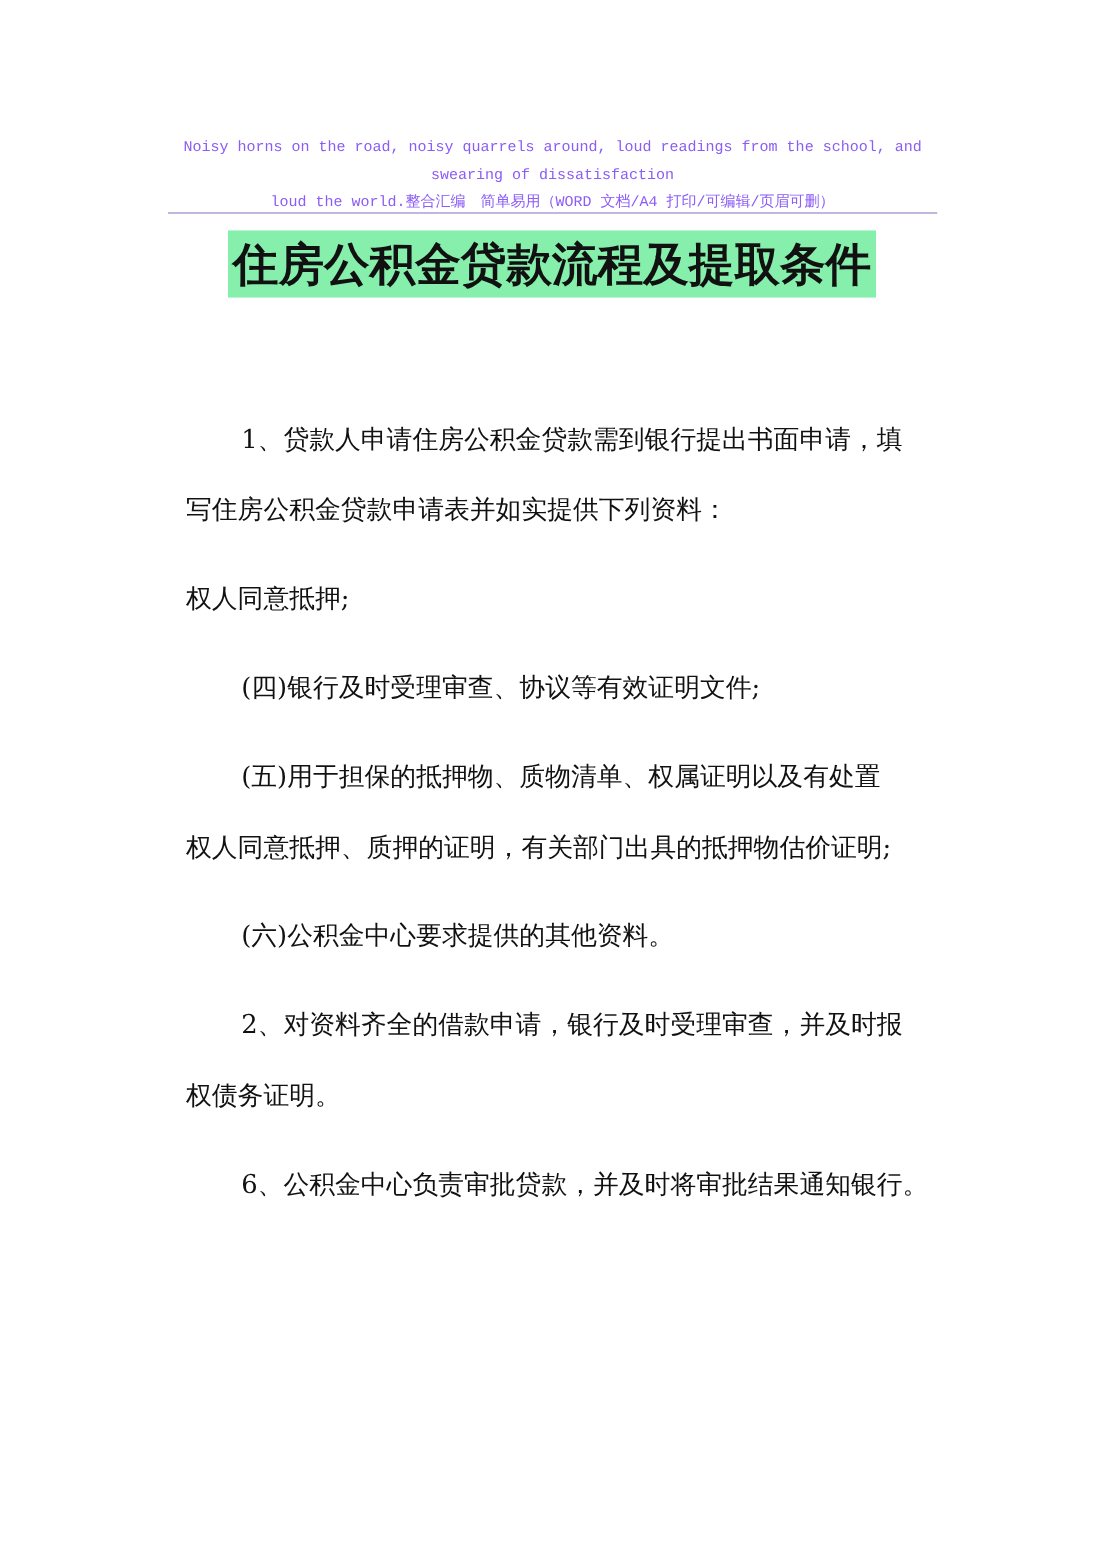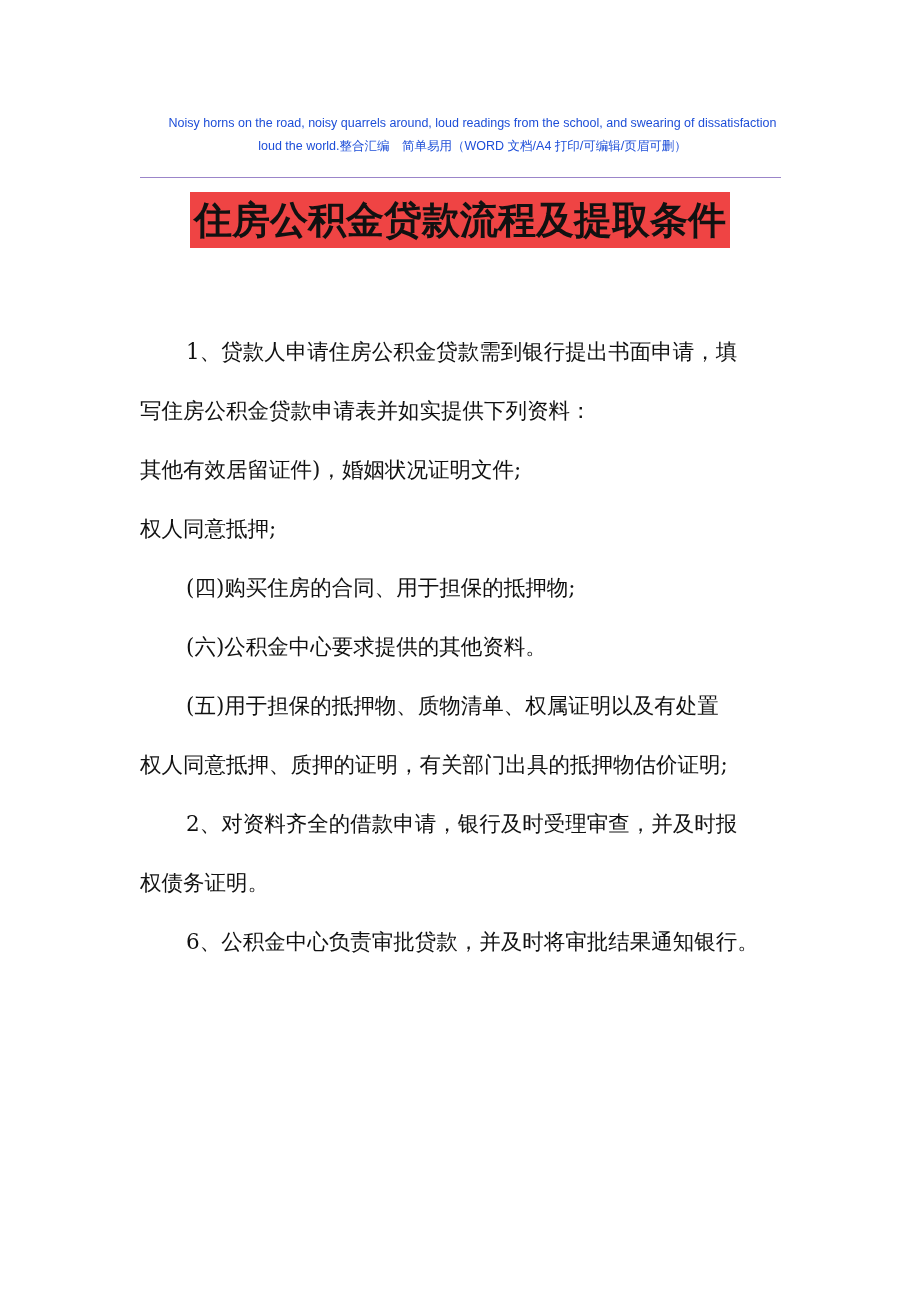--- a/index.html
+++ b/index.html
@@ -1,25 +1,25 @@
 <!DOCTYPE html>
 <html><head>
 <meta charset="utf-8">
 <style>
   html, body { margin:0; padding:0; }
   body { width:920px; height:1302px; background:#ffffff; position:relative; overflow:hidden;
          font-family: "DejaVu Serif", "Liberation Serif", serif; color:#111; }
-  .header { position:absolute; left:152px; width:641px; top:112px; text-align:center;
-            font-family:Liberation Sans, sans-serif; font-size:12.5px; line-height:23px; color:#1d4ed8; }
+  .header { position:absolute; left:140px; width:641px; top:112px; text-align:center;
+            font-family:Liberation Mono, monospace; font-size:12.5px; line-height:23px; color:#8b5cf6; }
   .rule { position:absolute; left:140px; width:641px; top:177px; height:0; border-top:1.5px solid #9b85c9; }
   .title-wrap { position:absolute; left:0; width:920px; top:192px; text-align:center; }
-  .title { display:inline-block; background:#ef4444; padding:2px 4px; font-size:38px; line-height:52px;
+  .title { display:inline-block; background:#86efac; padding:2px 4px; font-size:38px; line-height:52px;
            font-family:"DejaVu Sans", sans-serif; font-weight:bold; letter-spacing:0px; color:#111; }
   .body { position:absolute; left:140px; width:645px; top:322px; font-size:21.5px; line-height:59px; }
-  .para { margin:0; }
+  .para { margin:15px; }
   .indent { text-indent:46px; }
   .line { display:block; white-space:nowrap; }
 </style>
 </head>
 <body>
 
 <div class="header">
   <div>Noisy horns on the road, noisy quarrels around, loud readings from the school, and swearing of dissatisfaction</div>
   <div>loud the world.整合汇编　简单易用（WORD 文档/A4 打印/可编辑/页眉可删）</div>
 </div>
@@ -28,34 +28,33 @@
 <div class="title-wrap">
   <span class="title">住房公积金贷款流程及提取条件</span>
 </div>
 
 <div class="body">
   <div class="para">
     <span class="line indent">1、贷款人申请住房公积金贷款需到银行提出书面申请，填</span>
     <span class="line">写住房公积金贷款申请表并如实提供下列资料：</span>
   </div>
   <div class="para">
-    <span class="line">其他有效居留证件)，婚姻状况证明文件;</span>
   </div>
   <div class="para">
     <span class="line">权人同意抵押;</span>
   </div>
   <div class="para">
-    <span class="line indent">(四)购买住房的合同、用于担保的抵押物;</span>
-  </div>
-  <div class="para">
-    <span class="line indent">(六)公积金中心要求提供的其他资料。</span>
+    <span class="line indent">(四)银行及时受理审查、协议等有效证明文件;</span>
   </div>
   <div class="para">
     <span class="line indent">(五)用于担保的抵押物、质物清单、权属证明以及有处置</span>
     <span class="line">权人同意抵押、质押的证明，有关部门出具的抵押物估价证明;</span>
+  </div>
+  <div class="para">
+    <span class="line indent">(六)公积金中心要求提供的其他资料。</span>
   </div>
   <div class="para">
     <span class="line indent">2、对资料齐全的借款申请，银行及时受理审查，并及时报</span>
     <span class="line">权债务证明。</span>
   </div>
   <div class="para">
     <span class="line indent">6、公积金中心负责审批贷款，并及时将审批结果通知银行。</span>
   </div>
 </div>
 

